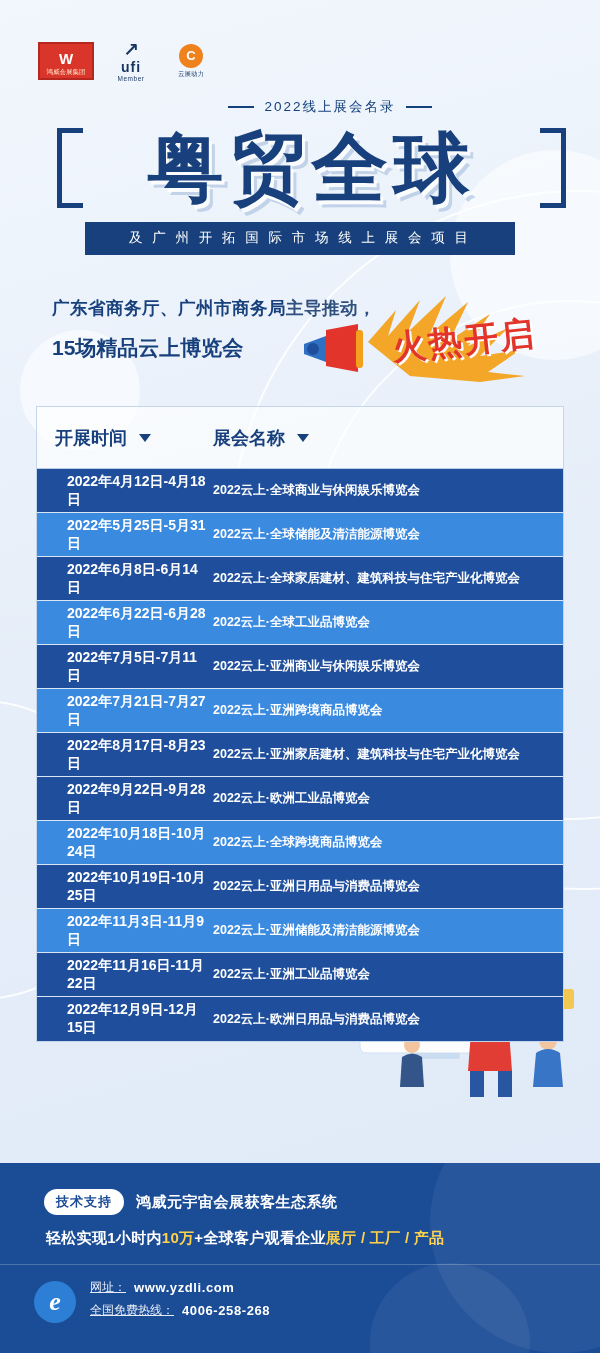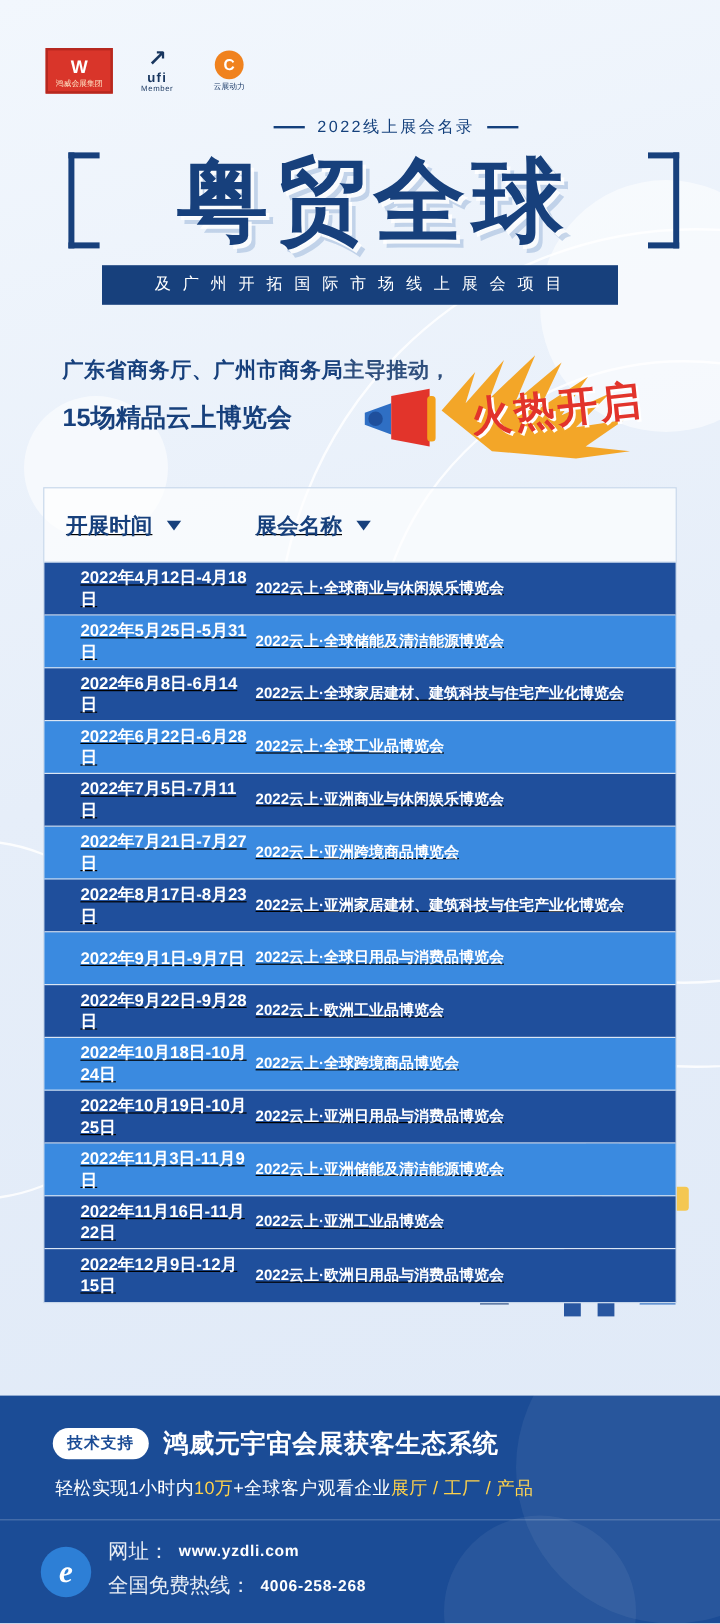--- a/index.html
+++ b/index.html
@@ -63,21 +63,21 @@
     font-weight: bold;
   }
   .logo-hw .cap {
     position: absolute; bottom: 1px; left: 0; right: 0;
     font-size: 6.5px; color: #ffe7c9; text-align: center; letter-spacing: 0px;
   }
   .logo-ufi { width: 46px; text-align: center; }
   .logo-ufi .swoosh {
     font-size: 19px; color: #18365f; line-height: 1; font-style: italic; font-weight: bold;
   }
-  .logo-ufi .t1 { font-size: 11px; font-weight: bold; color: #18365f; letter-spacing: 1px; }
+  .logo-ufi .t1 { font-size: 14px; font-weight: bold; color: #18365f; letter-spacing: 1px; }
   .logo-ufi .t2 { font-size: 6.5px; color: #18365f; letter-spacing: .5px; }
   .logo-yz {
     width: 46px; height: 38px;
     display: flex; flex-direction: column; align-items: center; justify-content: center;
   }
   .logo-yz .ring {
     width: 24px; height: 24px; border-radius: 50%;
     background: #f0821e;
     color: #fff; font-size: 13px; font-weight: bold;
     display: flex; align-items: center; justify-content: center;
@@ -173,21 +173,20 @@
   }
 
   
   .table-wrap {
     position: absolute;
     left: 36px; top: 406px;
     width: 528px;
     z-index: 6;
     border: 1px solid #c6d6ea;
     background: rgba(255,255,255,0.55);
-    text-decoration: underline;
   }
   .thead {
     display: flex;
     align-items: center;
     height: 62px;
     background: rgba(255,255,255,0.25);
     border-bottom: 1px solid #b9cde6;
   }
   .thead .c1, .thead .c2 {
     display: flex; align-items: center; gap: 12px;
@@ -254,44 +253,44 @@
   .tech-row {
     display: flex; align-items: center; gap: 12px;
     margin: 26px 0 0 44px;
   }
   .tech-badge {
     background: #fff; color: #1b4c96;
     font-size: 13px; font-weight: bold;
     padding: 4px 12px; border-radius: 14px;
     letter-spacing: 1px;
   }
-  .tech-title { color: #fff; font-size: 21px; font-weight: bold; letter-spacing: .5px; }
+  .tech-title { color: #fff; font-size: 15px; font-weight: bold; letter-spacing: .5px; }
   .tech-sub {
     margin: 14px 0 0 46px;
-    color: #fff; font-size: 15px; font-weight: normal; letter-spacing: .3px;
+    color: #fff; font-size: 15px; font-weight: bold; letter-spacing: .3px;
   }
   .tech-sub .hl { color: #ffd24a; }
   .divider {
     margin: 16px 0 0 0;
     height: 1px; background: rgba(255,255,255,0.22);
   }
   .contact {
     display: flex; align-items: center; gap: 14px;
     margin: 14px 0 0 34px;
   }
   .e-logo {
     width: 42px; height: 42px; border-radius: 50%;
     background: #2d7fd6;
     color: #fff; font-size: 26px; font-style: italic; font-weight: bold;
     display: flex; align-items: center; justify-content: center;
     font-family: "Liberation Serif", serif;
   }
   .contact-lines { color: #fff; }
   .contact-lines .r { display: flex; align-items: center; gap: 8px; font-size: 13px; margin-bottom: 6px; }
-  .contact-lines .lbl { font-size: 17px; opacity: .9; }
+  .contact-lines .lbl { font-size: 12px; opacity: .9; text-decoration: underline; }
   .contact-lines .val { font-weight: bold; letter-spacing: .6px; }
 </style>
 </head>
 <body>
 
 <div class="poster">
 
   <div class="bg-arc a1"></div>
   <div class="bg-arc a2"></div>
   <div class="bg-arc a3"></div>
@@ -405,24 +404,20 @@
       <div class="n">2022云上·亚洲商业与休闲娱乐博览会</div>
     </div>
     <div class="trow light">
       <div class="d">2022年7月21日-7月27日</div>
       <div class="n">2022云上·亚洲跨境商品博览会</div>
     </div>
     <div class="trow dark">
       <div class="d">2022年8月17日-8月23日</div>
       <div class="n">2022云上·亚洲家居建材、建筑科技与住宅产业化博览会</div>
     </div>
-    <div class="trow light">
-      <div class="d">2022年9月1日-9月7日</div>
-      <div class="n">2022云上·全球日用品与消费品博览会</div>
-    </div>
     <div class="trow dark">
       <div class="d">2022年9月22日-9月28日</div>
       <div class="n">2022云上·欧洲工业品博览会</div>
     </div>
     <div class="trow light">
       <div class="d">2022年10月18日-10月24日</div>
       <div class="n">2022云上·全球跨境商品博览会</div>
     </div>
     <div class="trow dark">
       <div class="d">2022年10月19日-10月25日</div>

